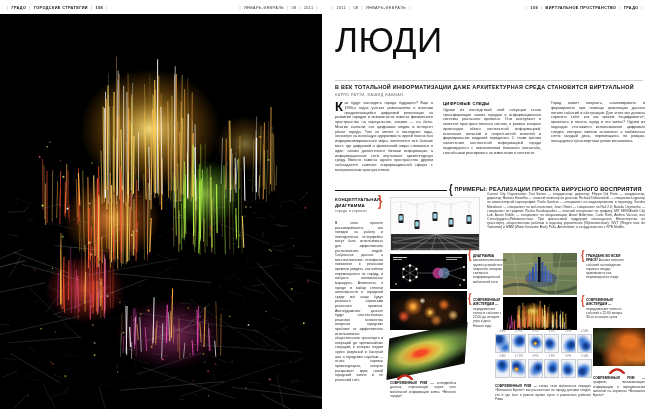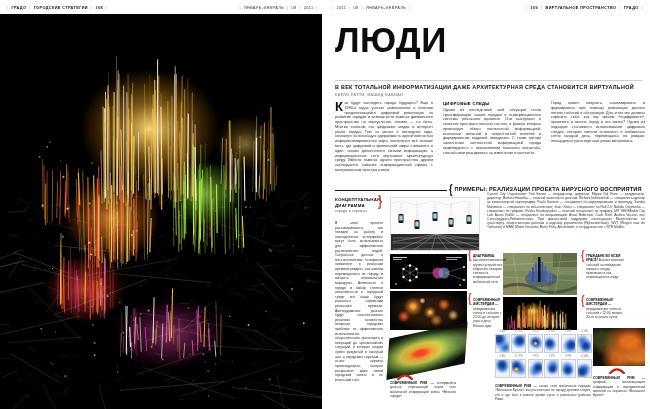--- a/index.html
+++ b/index.html
@@ -17,21 +17,21 @@
   .rh-group{display:flex;align-items:center;gap:3px;white-space:nowrap;}
   .rh-sep{color:#999;font-weight:400;}
   .rh-item{font-weight:700;}
   .rh-item.light{font-weight:400;color:#333;}
 
   
   .art-wrap{position:absolute;left:0;top:14px;width:322px;height:395px;background:#000;}
 
   
   .title-main{position:absolute;left:10px;top:22px;font-size:35px;line-height:1;
-              font-weight:700;letter-spacing:.5px;color:#0d0d0d;}
+              font-weight:400;letter-spacing:.5px;color:#0d0d0d;}
   .title-sub{position:absolute;left:10px;top:56px;font-size:24px;line-height:1;
              font-weight:400;letter-spacing:2.5px;color:#b9b9b9;}
   .deck-rule{position:absolute;left:10px;top:80px;width:308px;height:.6px;background:#cfcfcf;}
   .deck{position:absolute;left:10px;top:84px;width:308px;font-size:5.4px;font-weight:700;
         letter-spacing:.3px;color:#111;}
   .authors{position:absolute;left:10px;top:93px;font-size:3.5px;letter-spacing:.5px;
            color:#8a8a8a;font-weight:700;}
 
   .col{position:absolute;top:101px;height:86px;font-size:3.8px;line-height:1.26;
        text-align:justify;color:#2e2e2e;overflow:hidden;}

